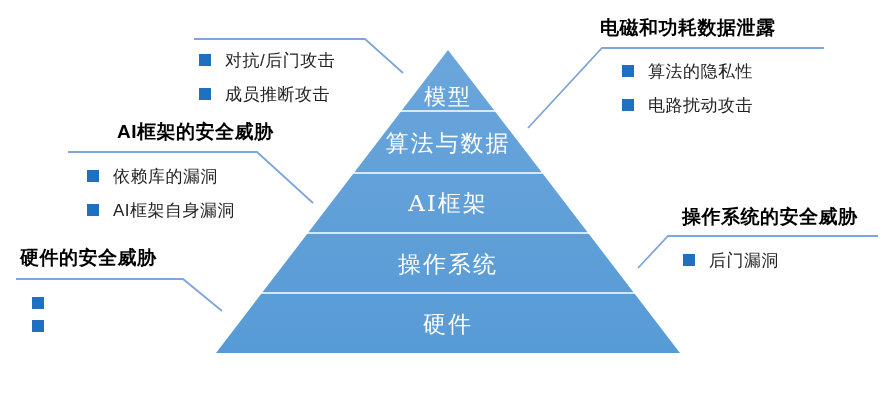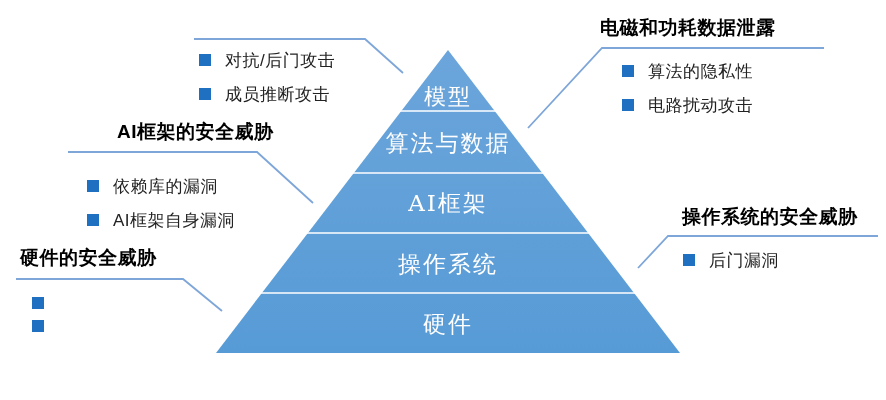--- a/index.html
+++ b/index.html
@@ -122,21 +122,21 @@
     </li>
     <li>
       <span class="bullet-square"></span>
       <span class="item-text">电路扰动攻击</span>
     </li>
   </ul>
 
   <div class="callout" style="left:72px; top:119px;margin-left:45px;">
     <div class="callout-title">AI框架的安全威胁</div>
   </div>
-  <ul class="callout-list" style="left:87px; top:170px;">
+  <ul class="callout-list" style="left:87px; top:160px;">
     <li>
       <span class="bullet-square"></span>
       <span class="item-text">依赖库的漏洞</span>
     </li>
     <li>
       <span class="bullet-square"></span>
       <span class="item-text">AI框架自身漏洞</span>
     </li>
   </ul>
 

